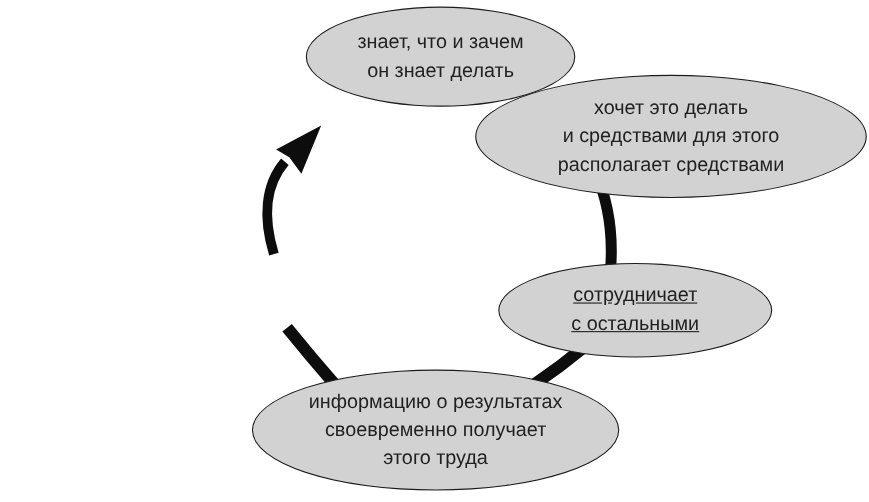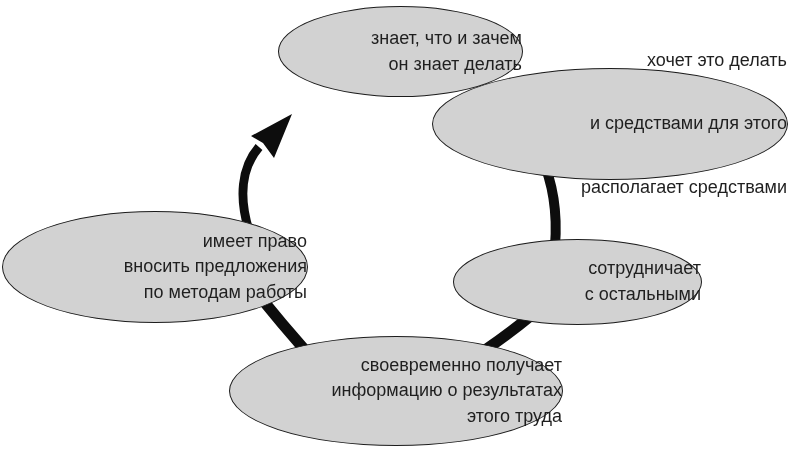--- a/index.html
+++ b/index.html
@@ -23,21 +23,21 @@
   }
   .node{
     position:absolute;
     z-index:1;
     box-sizing:border-box;
     background:var(--node-fill);
     border:1.5px solid var(--node-border);
     border-radius:50%;
     display:flex;
     flex-direction:column;
-    align-items:flex-end;
+    align-items:center;
     justify-content:center;
     text-align:center;
     color:var(--text);
     font-size:18px;
     line-height:1.42;
   }
   .node .line{white-space:nowrap;}
 </style>
 </head>
 <body>
@@ -55,36 +55,31 @@
     <path d="M 249 231 C 239 198 241 168 259 147" fill="none" stroke="var(--arrow)" stroke-width="9"></path>
 
     <polygon points="292,114 274,158 263,143 251,136" fill="var(--arrow)"></polygon>
   </svg>
 
   <div class="node" style="left:278px;top:6px;width:245px;height:91px;">
     <div class="line">знает, что и зачем</div>
     <div class="line">он знает делать</div>
   </div>
 
-  <div class="node" style="left:432px;top:68px;width:356px;height:112px;gap:38px;">
+  <div class="node" style="left:432px;top:68px;width:356px;height:112px;">
     <div class="line">хочет это делать</div>
     <div class="line">и средствами для этого</div>
     <div class="line">располагает средствами</div>
   </div>
 
-  <div class="node" style="left:453px;top:239px;width:249px;height:86px;">
+  <div class="node" style="left:453px;top:239px;width:249px;height:86px;text-decoration:underline;">
     <div class="line">сотрудничает</div>
     <div class="line">с остальными</div>
   </div>
 
   <div class="node" style="left:229px;top:336px;width:334px;height:110px;">
+    <div class="line">информацию о результатах</div>
     <div class="line">своевременно получает</div>
-    <div class="line">информацию о результатах</div>
     <div class="line">этого труда</div>
   </div>
 
-  <div class="node" style="left:2px;top:211px;width:306px;height:112px;">
-    <div class="line">имеет право</div>
-    <div class="line">вносить предложения</div>
-    <div class="line">по методам работы</div>
-  </div>
 
 </div>
 
 </body></html>

